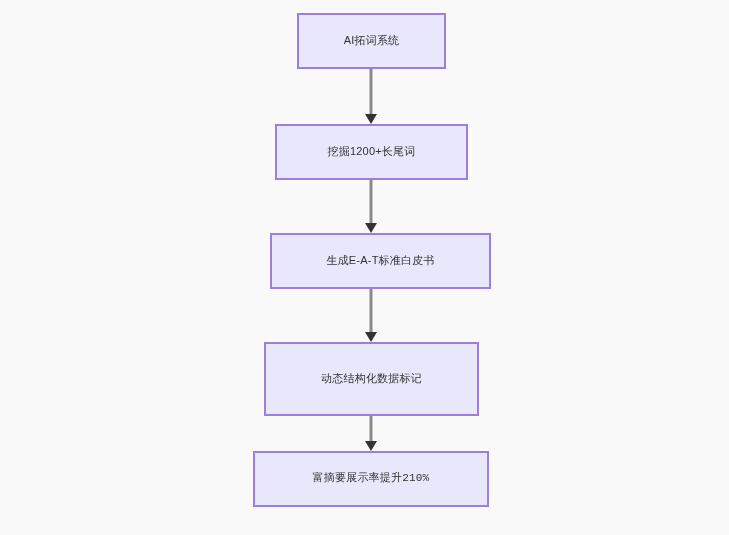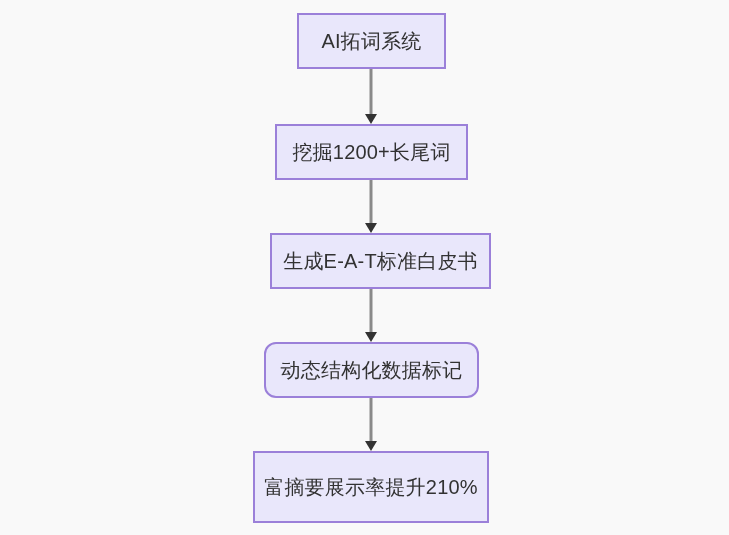--- a/index.html
+++ b/index.html
@@ -23,21 +23,21 @@
   .node {
     position: absolute;
     box-sizing: border-box;
     background: #e9e7fb;
     border: 2px solid #9b80d9;
     border-radius: 0;
     display: flex;
     align-items: center;
     justify-content: center;
     color: #323232;
-    font-size: 20px;
+    font-size: 11px;
     line-height: 1.2;
     letter-spacing: 0.2px;
     white-space: nowrap;
     z-index: 2;
   }
 
   .edge {
     position: absolute;
     z-index: 1;
     overflow: visible;
@@ -74,19 +74,19 @@
     </svg>
     <div class="node" style="left: 297px; top: 13px; width: 149px; height: 56px;">
       <span>AI拓词系统</span>
     </div>
     <div class="node" style="left: 275px; top: 124px; width: 193px; height: 56px;">
       <span>挖掘1200+长尾词</span>
     </div>
     <div class="node" style="left: 270px; top: 233px; width: 221px; height: 56px;">
       <span>生成E-A-T标准白皮书</span>
     </div>
-    <div class="node" style="left: 264px; top: 342px; width: 215px; height: 56px; border-radius: 12px;">
+    <div class="node" style="left: 264px; top: 342px; width: 215px; height: 74px;">
       <span>动态结构化数据标记</span>
     </div>
-    <div class="node" style="left: 253px; top: 451px; width: 236px; height: 72px;">
+    <div class="node" style="left: 253px; top: 451px; width: 236px; height: 56px; font-family: Liberation Mono, monospace;">
       <span>富摘要展示率提升210%</span>
     </div>
   </div>
 
 </body></html>

